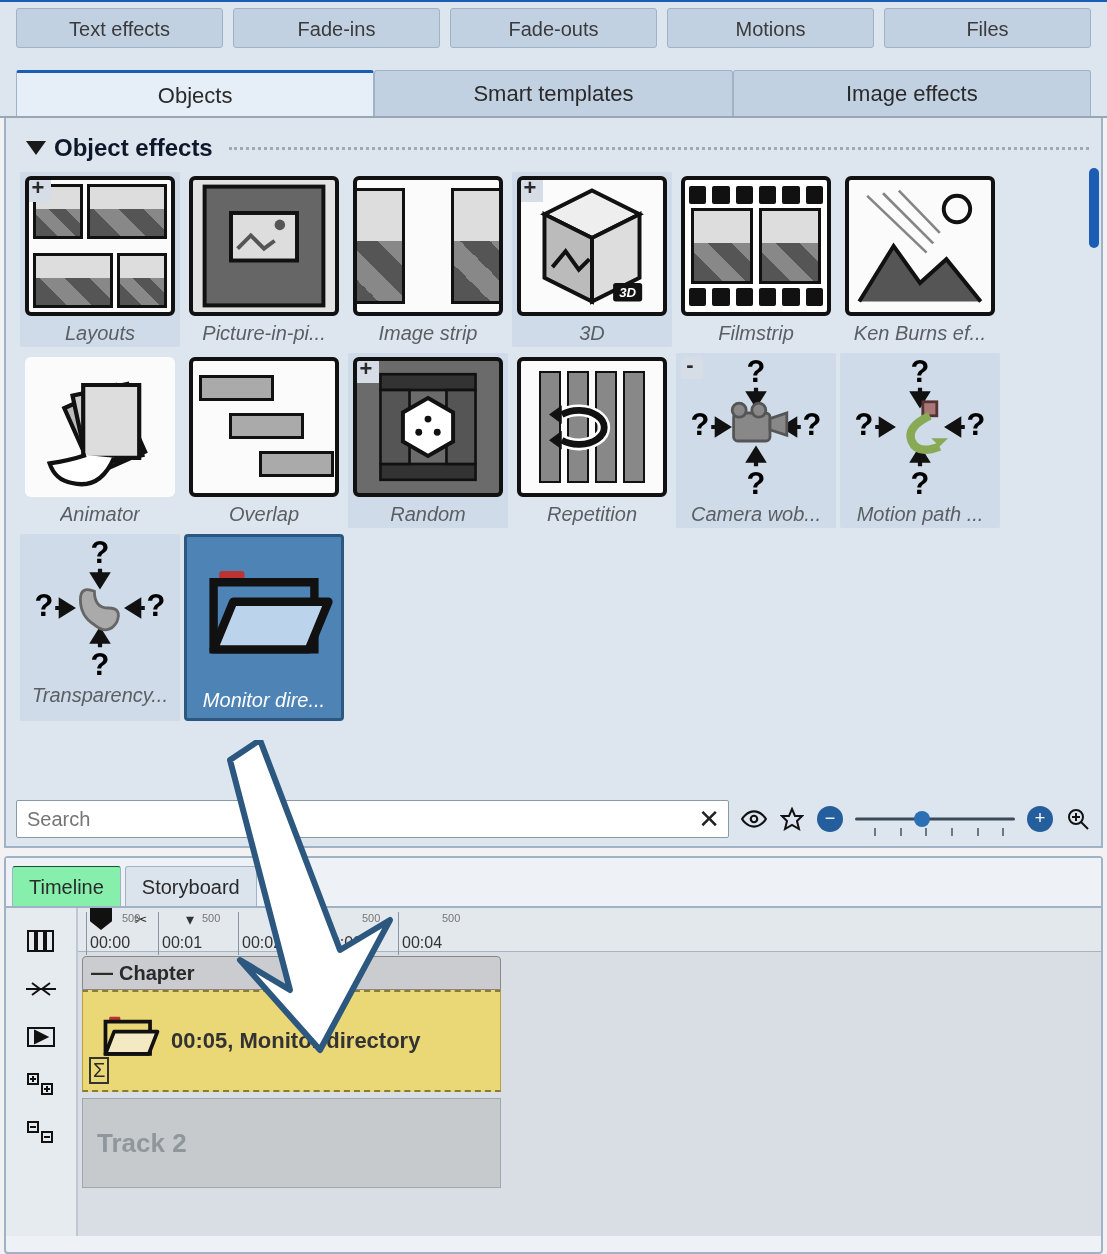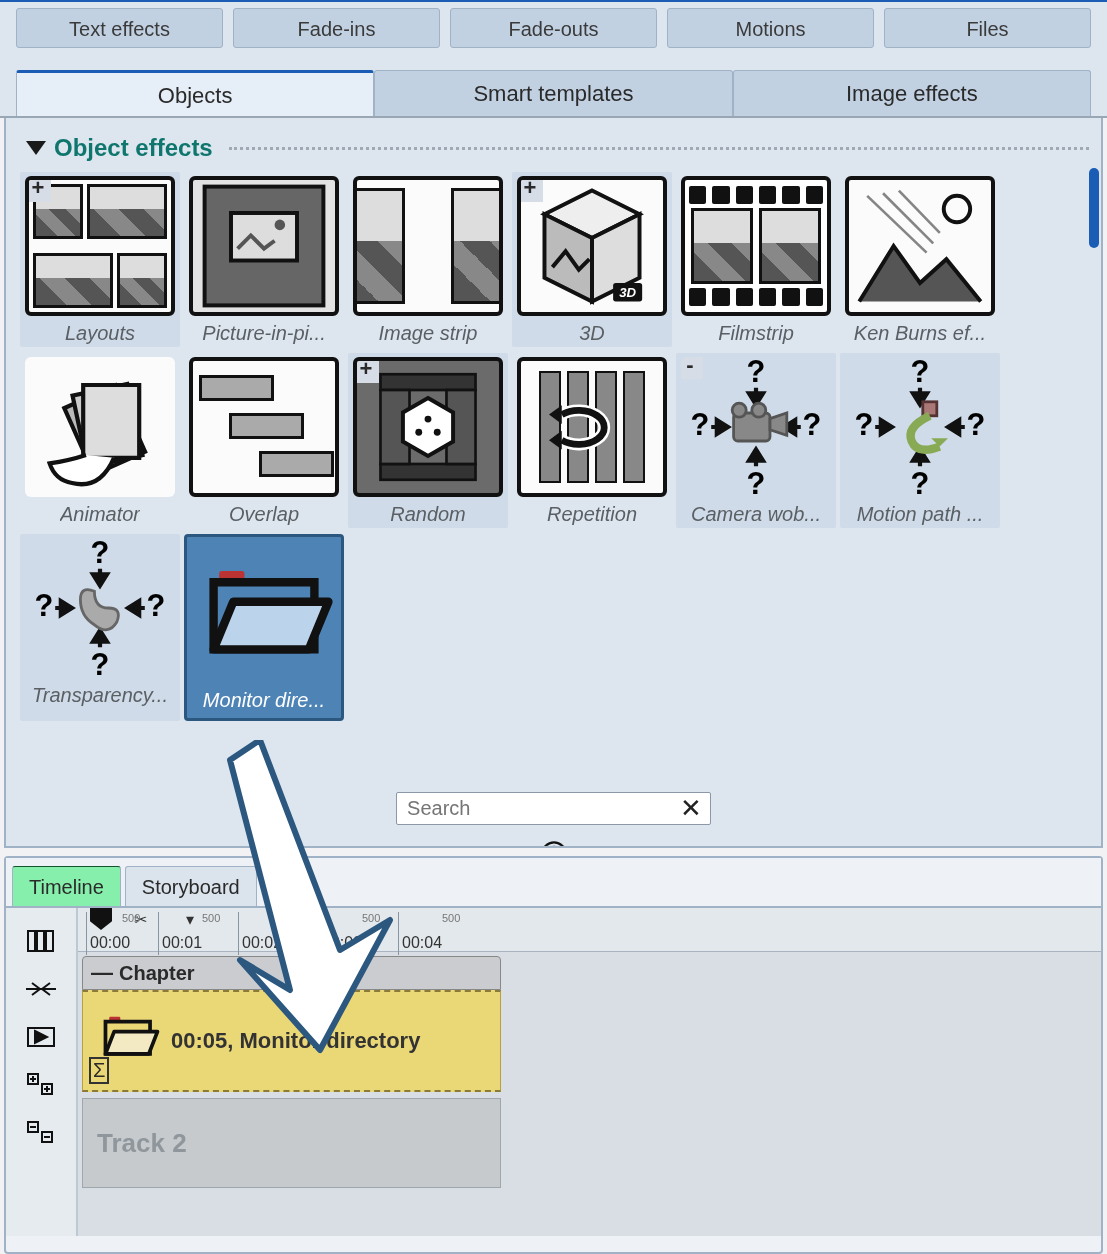--- a/index.html
+++ b/index.html
@@ -8,21 +8,21 @@
 
   
   .top-tab-row { display:flex; gap:10px; padding:6px 16px 0 16px; background:#dde6ef; border-top:2px solid #1b5db5; height:70px; }
   .top-tab { flex:1; height:40px; line-height:40px; text-align:center; font-size:20px; background:#c1d1e2; border:1px solid #9fb2c6; border-radius:3px; color:#3a3a3a; cursor:pointer; }
   .second-tab-row { display:flex; background:#dde6ef; padding:0 16px; border-bottom:2px solid #99a7b5; }
   .second-tab { flex:1; height:46px; line-height:46px; text-align:center; font-size:22px; background:#c1d1e2; border:1px solid #9fb2c6; border-bottom:none; border-radius:3px 3px 0 0; cursor:pointer; }
   .second-tab.active { background:#e6eef7; border-top:3px solid #1b5db5; }
 
   
   .panel { position:relative; background:#dde6ef; border:2px solid #9fb2c6; border-top:none; margin:0 4px; height:730px; padding:10px 8px 0 8px; overflow:hidden; }
-  .group-header { display:flex; align-items:center; gap:8px; padding:6px 4px 10px 12px; font-size:24px; font-weight:600; color:#0f766e; }
+  .group-header { display:flex; align-items:center; gap:8px; padding:6px 4px 10px 12px; font-size:24px; font-weight:600; color:#0f172a; }
   .group-header .tri { width:0; height:0; border-left:10px solid transparent; border-right:10px solid transparent; border-top:14px solid #1a1a1a; }
   .dots { flex:1; border-bottom:3px dotted #9fa9b4; margin-left:8px; height:1px; align-self:center; }
   .scroll-indicator { position:absolute; right:2px; top:50px; width:10px; height:80px; background:#1b5db5; border-radius:5px; }
 
   .grid { display:grid; grid-template-columns:repeat(6, 160px); gap:6px 4px; padding:0 6px; }
   .item { display:flex; flex-direction:column; align-items:center; cursor:pointer; padding:4px 0 2px 0; border-radius:2px; }
   .item.sel-light { background:#cfdbe8; }
   .thumb { width:150px; height:140px; background:#fbfbfb; border:4px solid #111; border-radius:6px; position:relative; overflow:hidden; }
   .thumb.bg { background:#e3e3e3; }
   .item .cap { font-size:20px; color:#5a5f64; margin-top:6px; max-width:158px; white-space:nowrap; overflow:hidden; text-overflow:ellipsis; text-align:center;font-style:italic; }
@@ -56,21 +56,21 @@
   .ico-rep .arc{ position:absolute; top:30%; left:20%; width:60%; height:40%; }
 
   
   .item.selected { background:#4e83b5; border:3px solid #2c5880; border-radius:4px; padding:6px; }
   .item.selected .thumb { border-color:#000; background:#fff; }
   .item.selected .cap { color:#fff; }
   
   .thumb svg { width:100%; height:100%; }
 
   
-  .search-bar { position:absolute; left:0; right:0; bottom:0; height:54px; background:#dde6ef; display:flex; align-items:center; padding:0 10px; gap:12px;flex-direction:column; }
+  .search-bar { position:absolute; left:0; right:0; bottom:0; height:54px; background:#dde6ef; display:flex; align-items:center; padding:0 10px; gap:12px; }
   .search-box { flex:1; height:38px; background:#fff; border:1px solid #8a98a8; border-radius:2px; display:flex; align-items:center; padding:0 8px;}
   .search-box input { flex:1; border:none; outline:none; font-size:20px; background:transparent; }
   .search-box .x { font-size:26px; color:#222; cursor:pointer; margin-left:6px; }
   .ibtn { width:26px; height:26px; color:#111; cursor:pointer; display:flex; align-items:center; justify-content:center; }
   .circle-btn { width:26px; height:26px; border-radius:50%; background:#255e9c; color:#fff; font-size:18px; line-height:24px; text-align:center; cursor:pointer; }
   .slider-wrap { width:160px; height:26px; position:relative; display:flex; align-items:center; }
   .slider-track { position:absolute; left:0; right:0; top:50%; height:3px; background:#3a4a5b; border-radius:2px; transform:translateY(-50%); }
   .slider-dot { position:absolute; top:50%; width:16px; height:16px; background:#2b6fb5; border-radius:50%; transform:translate(-50%,-50%); }
   .slider-tick { position:absolute; bottom:-4px; width:2px; height:8px; background:#6b7785; }
 

